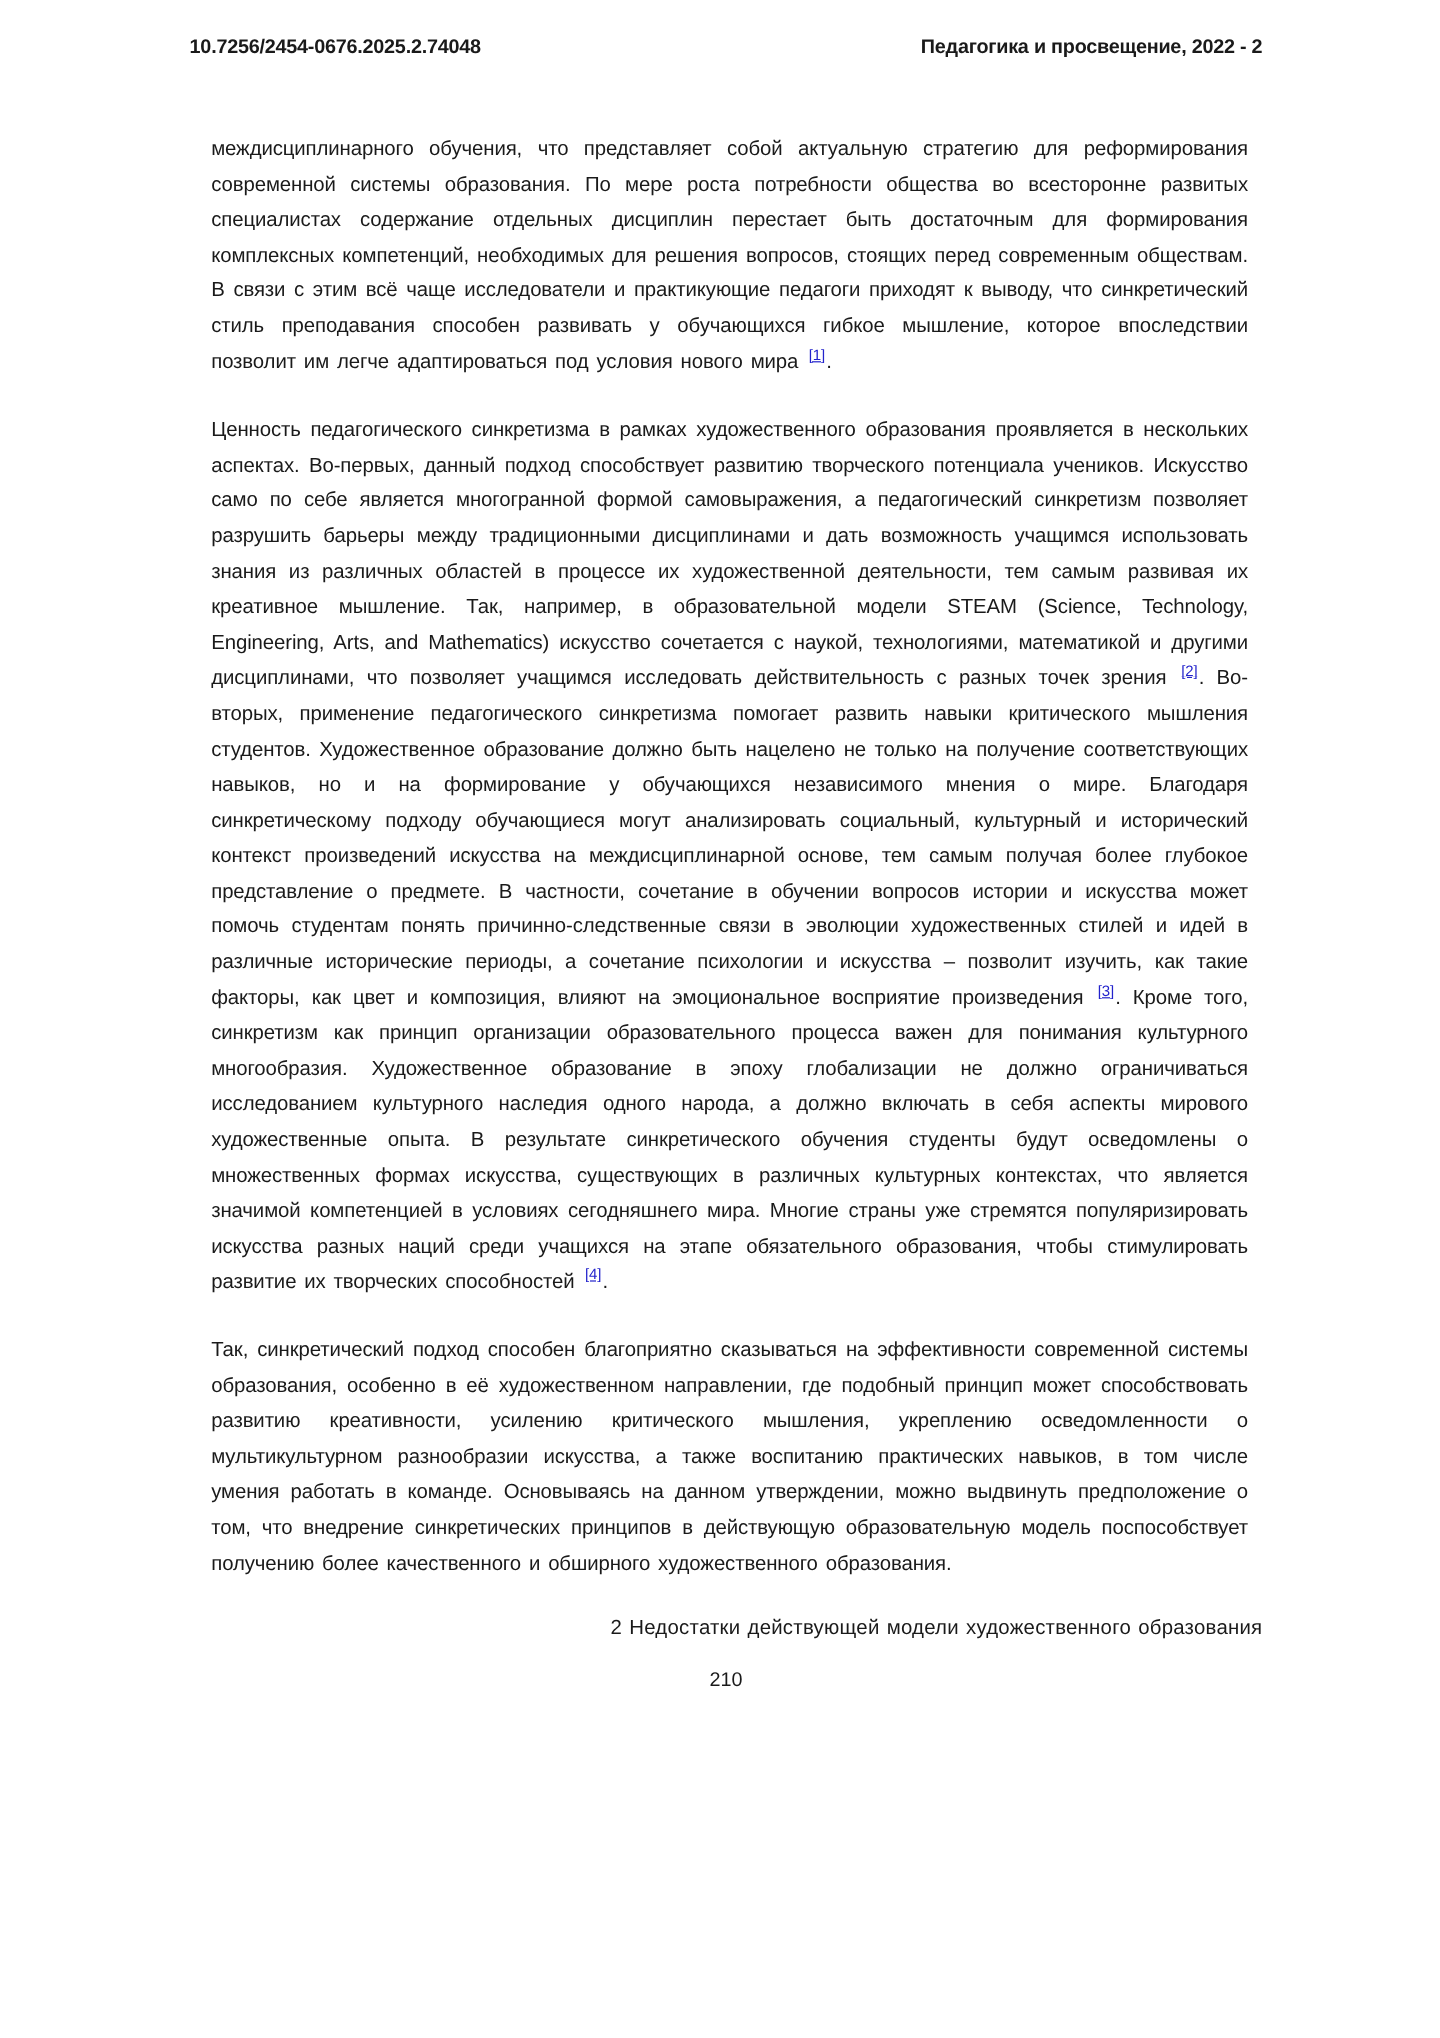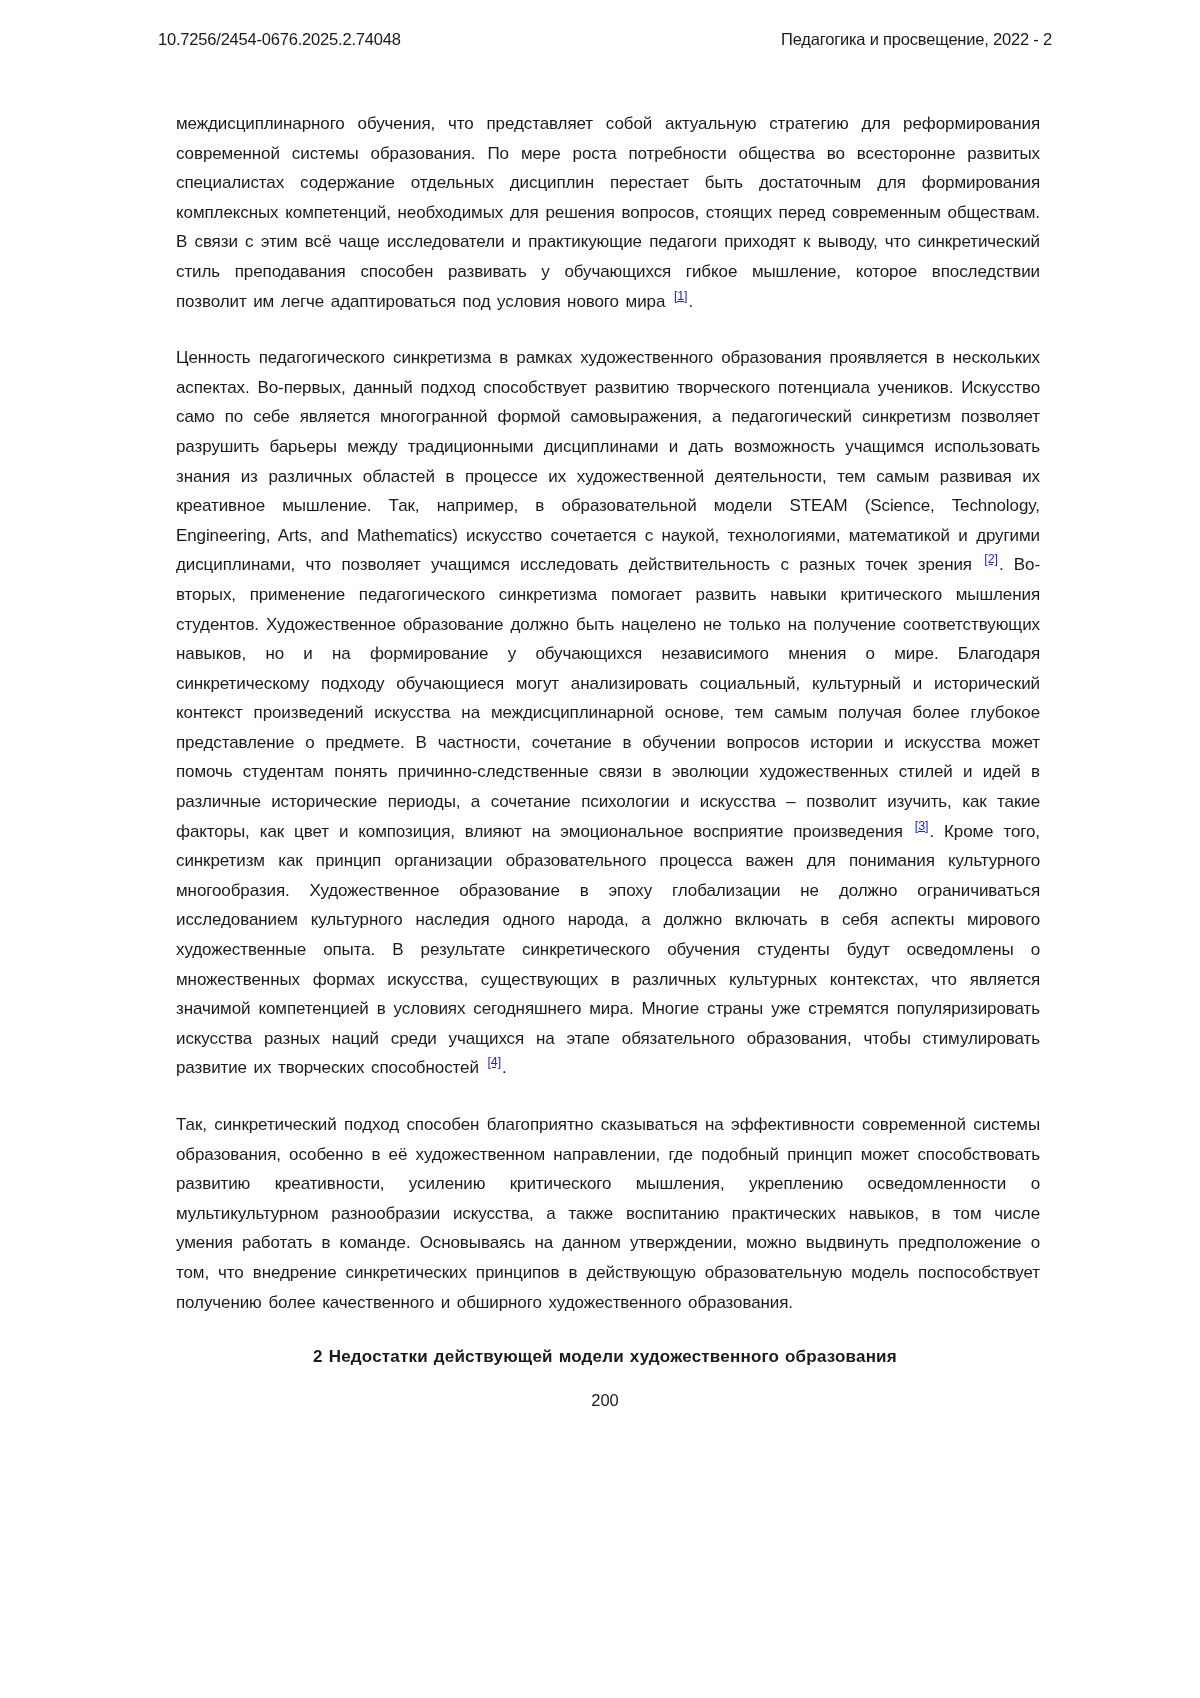--- a/index.html
+++ b/index.html
@@ -22,20 +22,21 @@
     display: flex;
     flex-direction: column;
   }
   .page-header {
     display: flex;
     justify-content: space-between;
     align-items: flex-end;
     font-size: 16.5px;
     letter-spacing: -0.2px;
     margin-bottom: 36px;
+    font-weight: bold;
   }
   .article {
     padding: 0 12px 0 18px;
     margin-top: 24px;
   }
   .para {
     font-size: 17px;
     line-height: 29.6px;
     text-align: justify;
     text-justify: inter-word;
@@ -48,22 +49,22 @@
     font-size: 12.5px;
     line-height: 0;
     position: relative;
     top: -7px;
     text-decoration: underline;
     margin: 0 1px 0 2px;
     cursor: pointer;
   }
   .section-heading {
     font-size: 17px;
-    font-weight: bold;
-    text-align: center;
+    font-weight: normal;
+    text-align: right;
     letter-spacing: 0.2px;
     word-spacing: 1px;
     margin: 6px 0 0 0;
   }
   .page-footer {
     text-align: center;
     font-size: 16.5px;
     margin-top: 24px;
   }
 </style>
@@ -80,16 +81,16 @@
   <div class="article">
 
   <p class="para"><span>междисциплинарного обучения, что представляет собой актуальную стратегию для реформирования современной системы образования. По мере роста потребности общества во всесторонне развитых специалистах содержание отдельных дисциплин перестает быть достаточным для формирования комплексных компетенций, необходимых для решения вопросов, стоящих перед современным обществам. В связи с этим всё чаще исследователи и практикующие педагоги приходят к выводу, что синкретический стиль преподавания способен развивать у обучающихся гибкое мышление, которое впоследствии позволит им легче адаптироваться под условия нового мира </span><a class="ref" href="#" style="color: rgb(35, 35, 204);">[1]</a><span>.</span></p>
       <p class="para"><span>Ценность педагогического синкретизма в рамках художественного образования проявляется в нескольких аспектах. Во-первых, данный подход способствует развитию творческого потенциала учеников. Искусство само по себе является многогранной формой самовыражения, а педагогический синкретизм позволяет разрушить барьеры между традиционными дисциплинами и дать возможность учащимся использовать знания из различных областей в процессе их художественной деятельности, тем самым развивая их креативное мышление. Так, например, в образовательной модели STEAM (Science, Technology, Engineering, Arts, and Mathematics) искусство сочетается с наукой, технологиями, математикой и другими дисциплинами, что позволяет учащимся исследовать действительность с разных точек зрения </span><a class="ref" href="#" style="color: rgb(35, 35, 204);">[2]</a><span>. Во-вторых, применение педагогического синкретизма помогает развить навыки критического мышления студентов. Художественное образование должно быть нацелено не только на получение соответствующих навыков, но и на формирование у обучающихся независимого мнения о мире. Благодаря синкретическому подходу обучающиеся могут анализировать социальный, культурный и исторический контекст произведений искусства на междисциплинарной основе, тем самым получая более глубокое представление о предмете. В частности, сочетание в обучении вопросов истории и искусства может помочь студентам понять причинно-следственные связи в эволюции художественных стилей и идей в различные исторические периоды, а сочетание психологии и искусства – позволит изучить, как такие факторы, как цвет и композиция, влияют на эмоциональное восприятие  произведения </span><a class="ref" href="#" style="color: rgb(35, 35, 204);">[3]</a><span>. Кроме того, синкретизм как принцип организации образовательного процесса важен для понимания культурного многообразия. Художественное образование в эпоху глобализации не должно ограничиваться исследованием культурного наследия одного народа, а должно включать в себя аспекты мирового художественные опыта. В результате синкретического обучения студенты будут осведомлены о множественных формах искусства, существующих в различных культурных контекстах, что является значимой компетенцией в условиях сегодняшнего мира. Многие страны уже стремятся популяризировать искусства разных наций среди учащихся на этапе обязательного образования, чтобы стимулировать развитие их творческих способностей </span><a class="ref" href="#" style="color: rgb(35, 35, 204);">[4]</a><span>.</span></p>
       <p class="para"><span>Так, синкретический подход способен благоприятно сказываться на эффективности современной системы образования, особенно в её художественном направлении, где подобный принцип может способствовать развитию креативности, усилению критического мышления, укреплению осведомленности о мультикультурном разнообразии искусства, а также воспитанию практических навыков, в том числе умения работать в команде. Основываясь на данном утверждении, можно выдвинуть предположение о том, что внедрение синкретических принципов в действующую образовательную модель поспособствует получению более качественного и обширного художественного образования.</span></p>
     </div>
 
   <h2 class="section-heading">2 Недостатки действующей модели художественного образования</h2>
 
   <div class="page-footer">
-    <span>200</span>
+    <span>210</span>
   </div>
 
 </div>
 
 </body></html>

